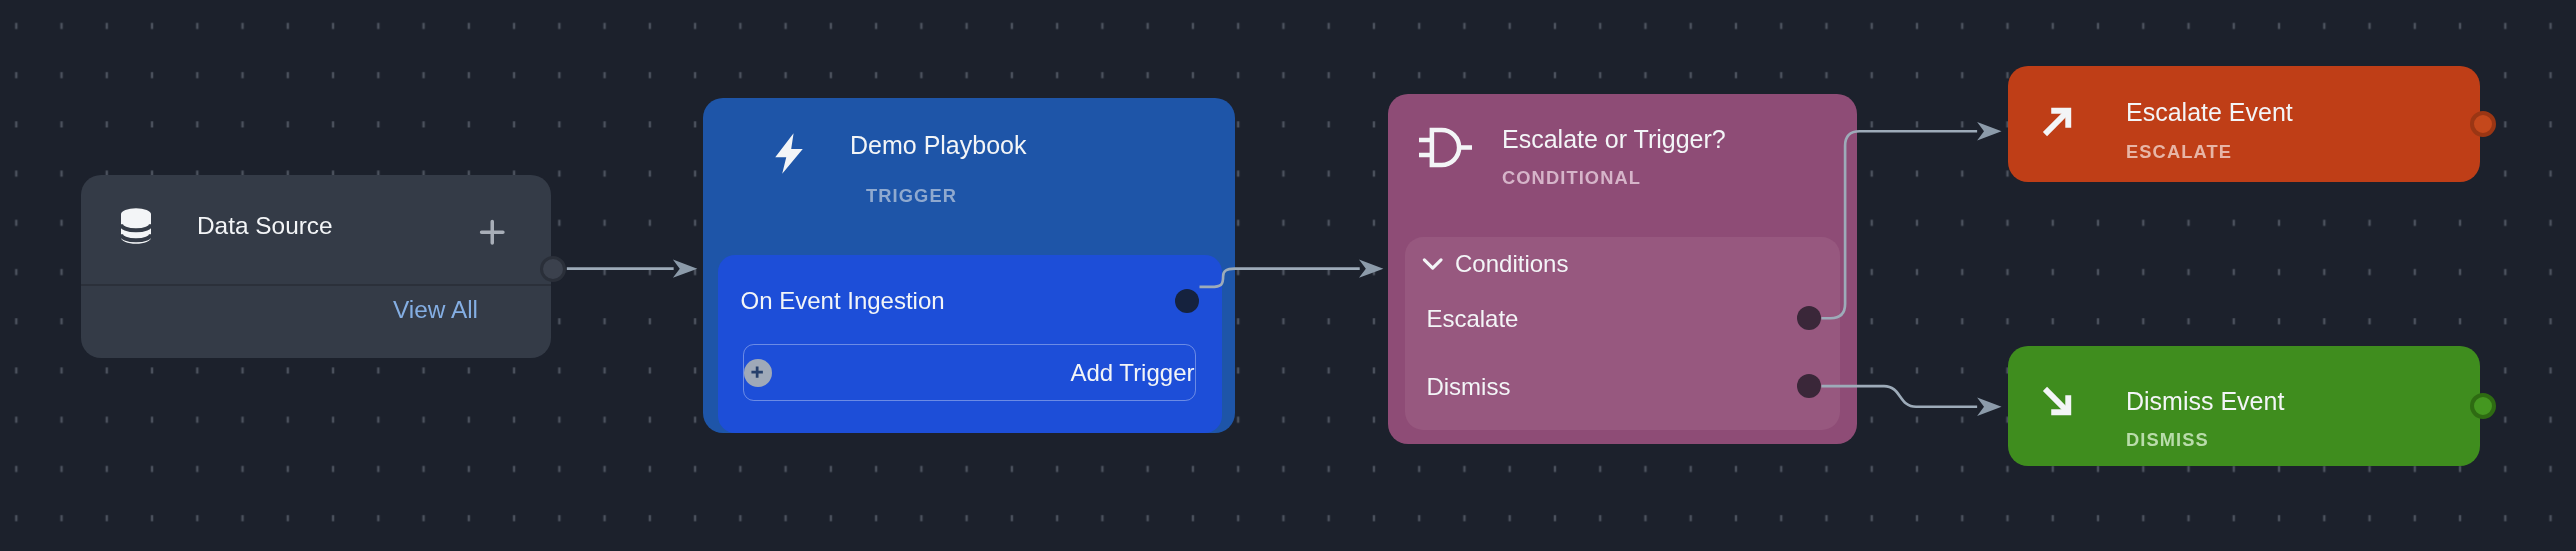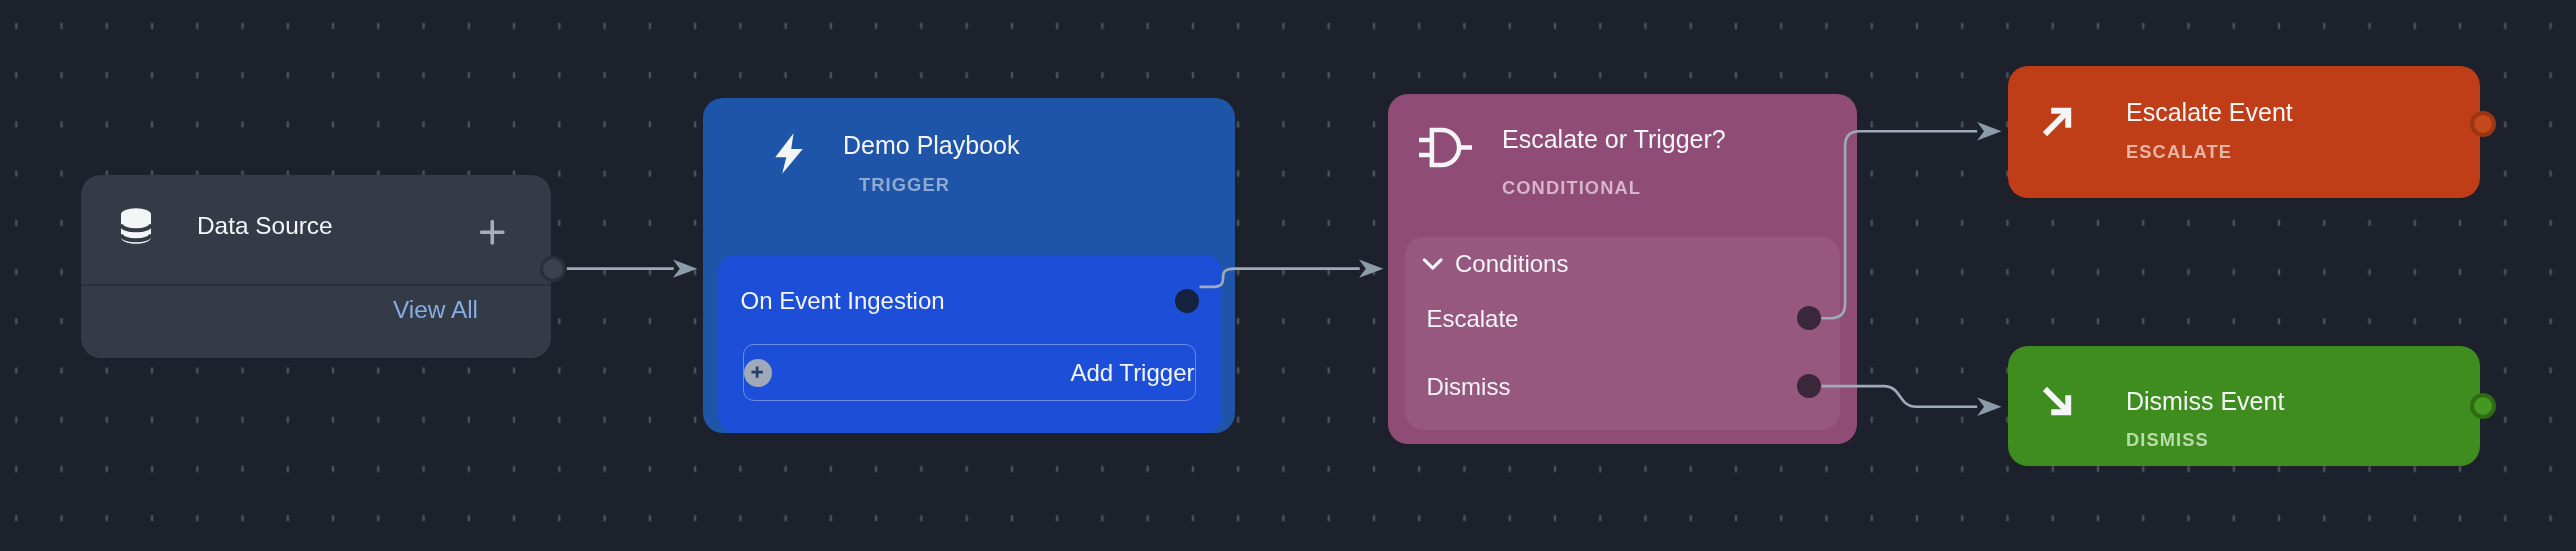--- a/index.html
+++ b/index.html
@@ -23,48 +23,48 @@
   .n-datasource .node-title{position:absolute;left:116px;top:34px;font-size:24.4px;}
   .n-datasource .plus-btn{position:absolute;right:44px;top:42px;width:30.5px;height:30.5px;cursor:pointer;}
   .n-datasource .divider{position:absolute;left:0;top:109px;width:100%;height:1.5px;background:#2B303A;}
   .n-datasource .view-all{position:absolute;right:73px;top:110px;height:49px;line-height:49px;
       color:#84AEE3;font-size:24.4px;cursor:pointer;text-align:right;}
   .n-datasource .out-dot{left:459px;top:81px;width:26px;height:26px;background:#3B414D;
       border:3.1px solid #2A2F39;box-sizing:border-box;}
   
   .n-trigger{left:703px;top:98px;width:532px;height:335px;background:#1E55A8;}
   .n-trigger .bolt-icon{left:64px;top:32px;width:44px;height:47px;}
-  .n-trigger .titles{left:140px;top:30px;gap:11px;}
+  .n-trigger .titles{left:147px;top:30px;gap:22px;}
   .n-trigger .node-type{color:#8FA9CF;margin-left:16px;}
   .panel{position:absolute;border-radius:17px;}
   .n-trigger .panel{left:14.5px;top:157px;width:504px;height:178px;background:#1d4ed8;}
   .row-label{position:absolute;color:#F3F5F7;font-size:24px;line-height:29px;white-space:nowrap;}
   .n-trigger .row-label{left:23px;top:30.5px;}
   .n-trigger .row-dot{left:457px;top:34px;width:24.4px;height:24.4px;background:#15223E;}
   .add-trigger-btn{position:absolute;left:25px;top:89px;width:453px;height:57px;border-radius:10.7px;
       border:1.5px solid rgba(255,255,255,0.35);display:flex;align-items:center;justify-content:space-between;
       gap:12.2px;cursor:pointer;box-sizing:border-box;}
   .add-trigger-btn .plus-circle{width:28px;height:28px;border-radius:50%;background:#9FA9B8;
       display:flex;align-items:center;justify-content:center;}
   .add-trigger-btn span{color:#F3F5F7;font-size:24px;}
   
   .n-conditional{left:1388px;top:94px;width:469px;height:350px;background:#8E4C76;}
   .n-conditional .gate-icon{left:30.5px;top:29px;width:53px;height:49px;}
   .n-conditional .titles{left:114px;top:27.5px;gap:10px;}
-  .n-conditional .node-type{color:#D6B4C9;margin-top:10px;}
+  .n-conditional .node-type{color:#D6B4C9;}
   .n-conditional .panel{left:17px;top:143px;width:435px;height:193px;background:#97587F;border-radius:18.3px;}
   .cond-chevron{position:absolute;left:17px;top:17px;width:21.4px;height:20px;}
   .cond-header{left:50px;top:12.2px;}
   .branch-escalate{left:21.4px;top:67px;}
   .branch-dismiss{left:21.4px;top:135px;}
   .n-conditional .row-dot{width:24.4px;height:24.4px;background:#3A2739;left:392px;}
   .dot-escalate{top:69px;}
   .dot-dismiss{top:137px;}
   
-  .n-escalate{left:2008px;top:66px;width:472px;height:132px;background:#BF3E17;}
+  .n-escalate{left:2008px;top:66px;width:472px;height:116px;background:#BF3E17;}
   .n-dismiss{left:2008px;top:346px;width:472px;height:120px;background:#3F8D1E;}
   .n-escalate .arrow-icon,.n-dismiss .arrow-icon{left:27.5px;top:34px;width:43px;height:43px;}
   .n-escalate .titles{left:118px;top:29px;gap:10.7px;}
   .n-dismiss .titles{left:118px;top:30.5px;gap:10.7px;margin-top:7px;}
   .n-escalate .node-type{color:#E7B5A6;}
   .n-dismiss .node-type{color:#B9DCAA;}
   .n-escalate .out-dot{left:462px;top:45px;width:26px;height:26px;background:#C4481C;
       border:4.6px solid #9A3614;box-sizing:border-box;}
   .n-dismiss .out-dot{left:462px;top:47px;width:26px;height:26px;background:#449720;
       border:4.6px solid #2E6B12;box-sizing:border-box;}

